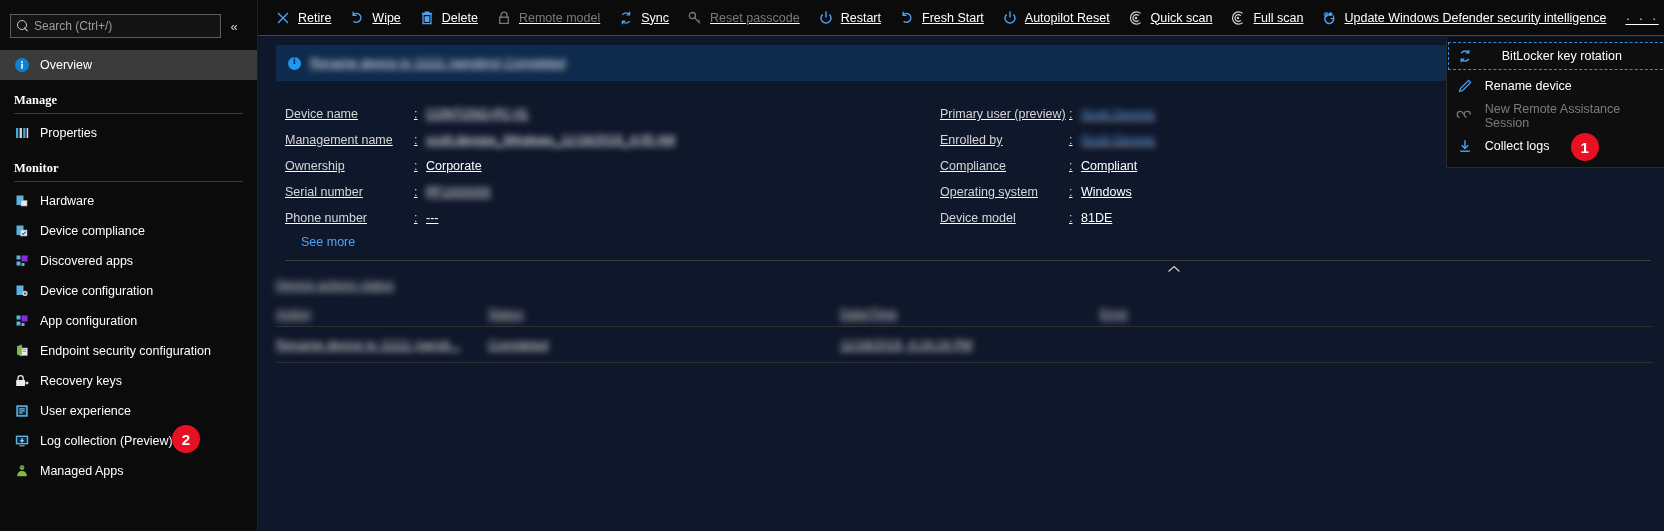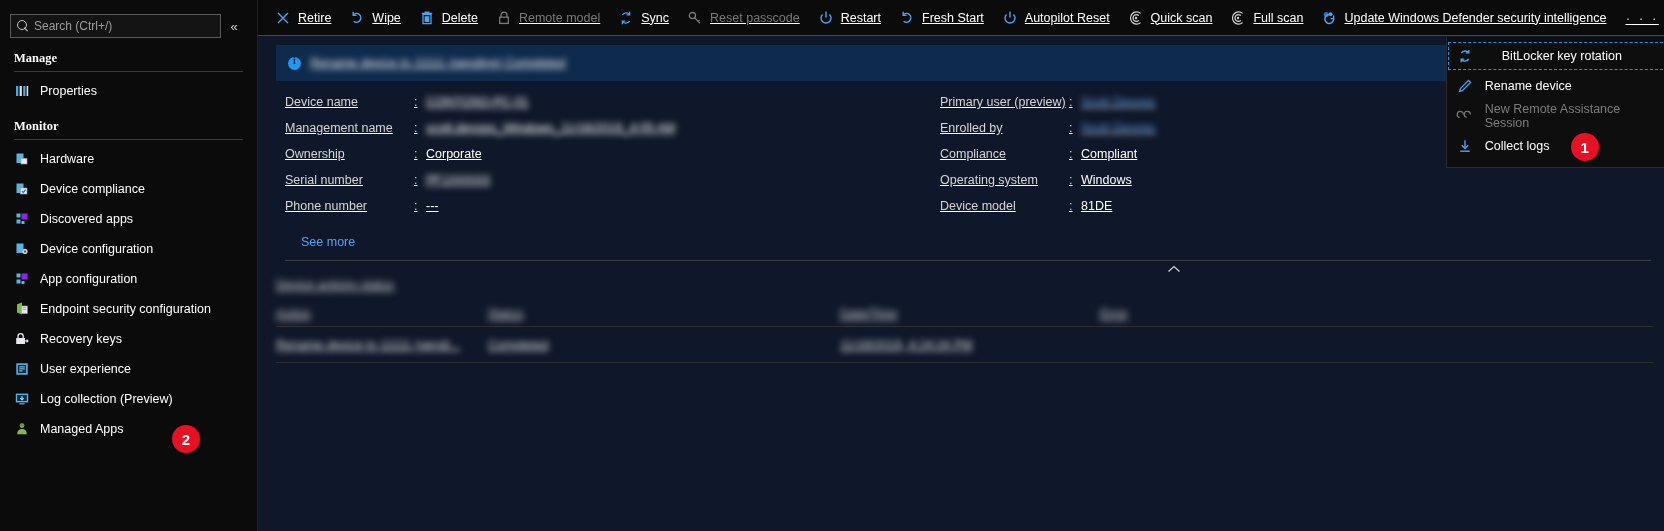--- a/index.html
+++ b/index.html
@@ -128,21 +128,21 @@
   .blur-text.soft { filter: blur(3.6px); color:#cfcfcf; }
 
   
   .props {
     position: relative;
     margin-top: 14px;
     padding-left: 27px;
     display: flex;
   }
   .props-col { width: 655px; flex: 0 0 655px; }
-  .prop-row { display:flex; align-items:flex-start; height: 26px; font-size: 12.5px; }
+  .prop-row { display:flex; align-items:flex-end; height: 26px; font-size: 12.5px; }
   .prop-label { width: 118px; flex:0 0 118px; color:#d6d6d6; }
   .prop-label.wide { width: 129px; flex:0 0 129px; }
   .prop-colon { width: 12px; flex:0 0 12px; color:#d6d6d6; }
   .prop-value { color:#ffffff; }
 
   .see-more {
     margin: 10px 0 0 43px;
     color:#4ea3f5; font-size:12.5px; cursor:pointer; display:inline-block;
   }
 
@@ -198,20 +198,30 @@
   <aside class="sidebar">
 
     <div class="search-row">
       <div class="search-box">
         <span class="mag"></span>
         <input type="text" placeholder="Search (Ctrl+/)" style="">
       </div>
       <div class="collapse-btn">«</div>
     </div>
 
+    <div class="nav-item active" style="margin-top:12px;">
+      <span class="nav-icon">
+        <svg width="16" height="16" viewBox="0 0 16 16">
+          <circle cx="8" cy="8" r="7" fill="#0f7fd4"></circle>
+          <rect x="7.2" y="6.6" width="1.6" height="5" fill="#ffffff"></rect>
+          <rect x="7.2" y="4.1" width="1.6" height="1.7" fill="#ffffff"></rect>
+        </svg>
+      </span>
+      <span>Overview</span>
+    </div>
 
     <div class="nav-section">Manage</div>
     <div class="nav-divider"></div>
 
     <div class="nav-item">
       <span class="nav-icon">
         <svg width="16" height="16" viewBox="0 0 16 16">
           <rect x="2" y="3" width="2.3" height="10" fill="#4aa8e0"></rect>
           <rect x="5.6" y="3" width="2.3" height="10" fill="#d9dde2"></rect>
           <rect x="9.2" y="3" width="2.3" height="10" fill="#4aa8e0"></rect>

